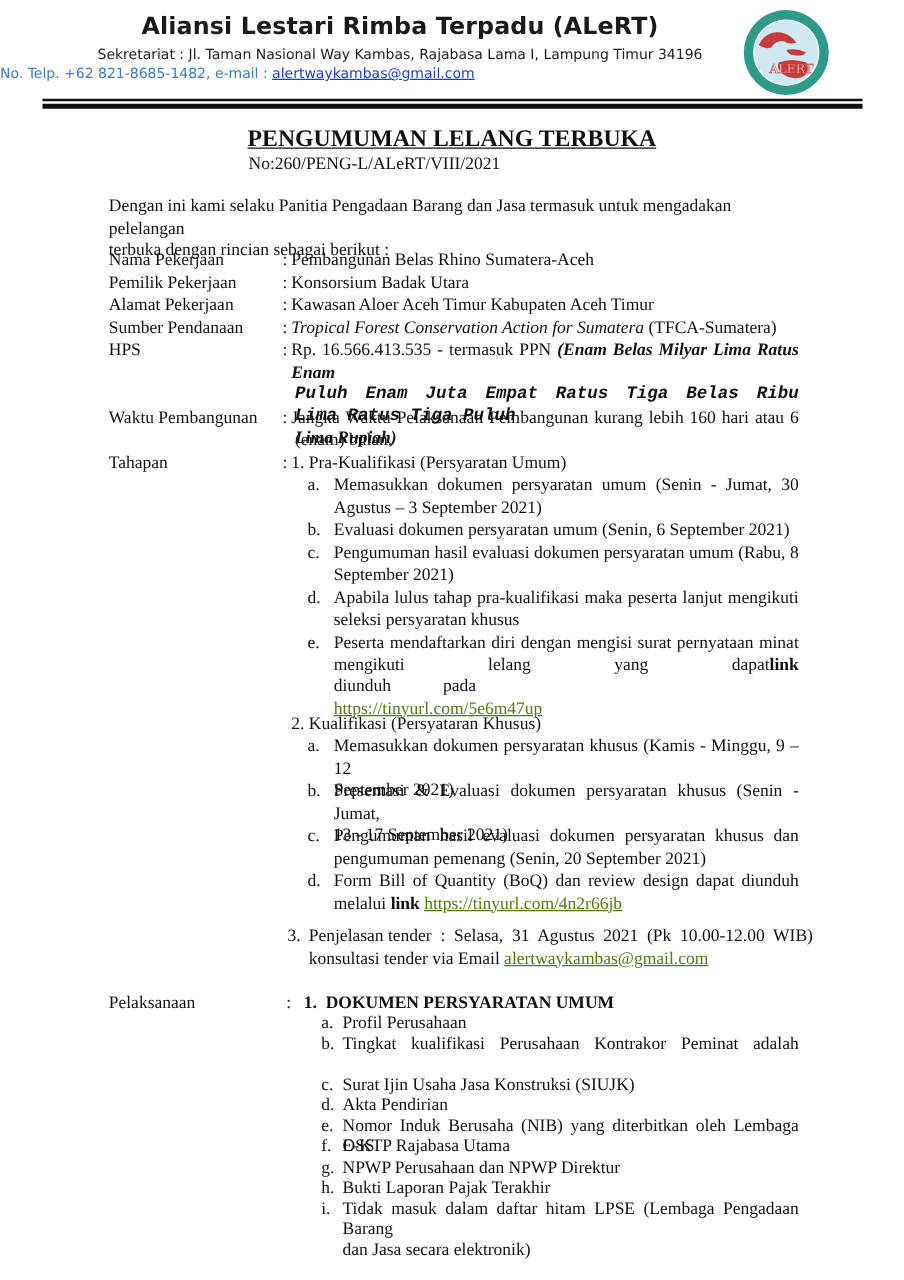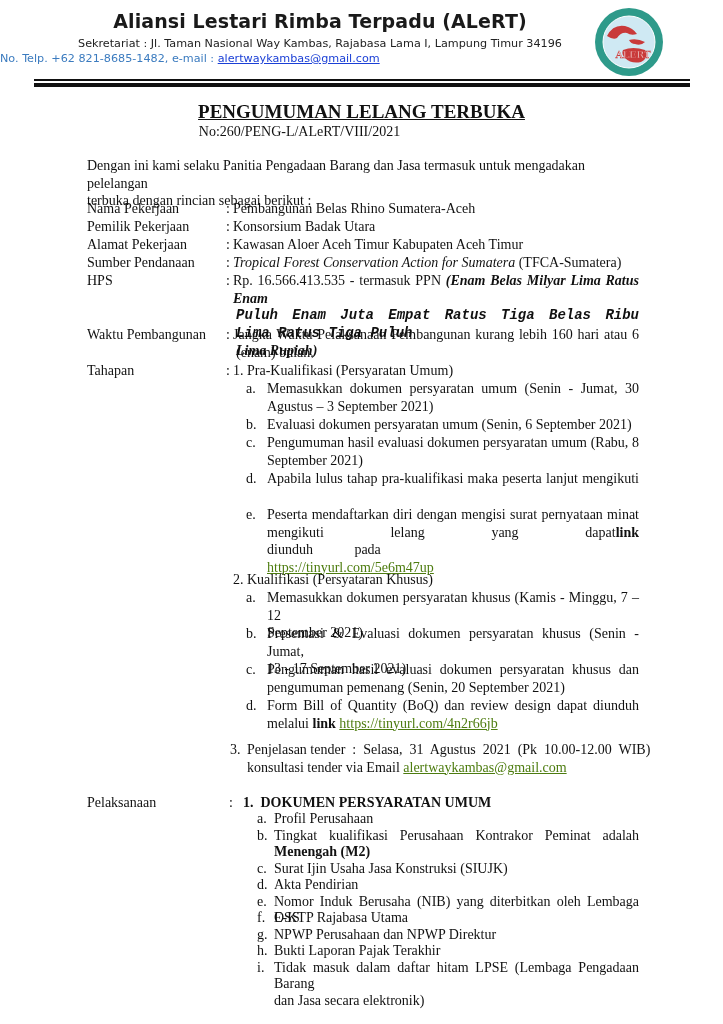--- a/index.html
+++ b/index.html
@@ -135,41 +135,42 @@
       <span class="mk">c.</span>
       <div class="tx" style="left:21px;width:372px;">
         <div class="jl">Pengumuman hasil evaluasi dokumen persyaratan umum (Rabu, 8</div>
         <div>September 2021)</div>
       </div>
     </div>
     <div class="item" style="top:90px;width:393px;">
       <span class="mk">d.</span>
       <div class="tx" style="left:21px;width:372px;">
         <div class="jl">Apabila lulus tahap pra-kualifikasi maka peserta lanjut mengikuti</div>
+        <div>seleksi persyaratan khusus</div>
       </div>
     </div>
     <div class="item" style="top:126px;width:393px;">
       <span class="mk">e.</span>
       <div class="tx" style="left:21px;width:372px;">
         <div class="jl">Peserta mendaftarkan diri dengan mengisi surat pernyataan minat</div>
         <div style="display:flex;justify-content:space-between;">
           <span style="display:flex;justify-content:space-between;flex:1;word-spacing:38px;">mengikuti lelang yang dapat diunduh pada</span>
           <span class="b">link</span>
         </div>
         <div><a href="#" class="lnk">https://tinyurl.com/5e6m47up</a></div>
       </div>
     </div>
   </div>
 
   <div class="serif sub" style="left:233px;top:571px;width:406px;">2. Kualifikasi (Persyataran Khusus)</div>
   <div class="serif sub" style="left:246px;top:589px;width:393px;">
     <div class="item" style="top:0;width:393px;">
       <span class="mk">a.</span>
       <div class="tx" style="left:21px;width:372px;">
-        <div class="jl">Memasukkan dokumen persyaratan khusus (Kamis - Minggu, 7 – 12</div>
+        <div class="jl">Memasukkan dokumen persyaratan khusus (Kamis - Minggu, 9 – 12</div>
         <div>September 2021)</div>
       </div>
     </div>
     <div class="item" style="top:36px;width:393px;">
       <span class="mk">b.</span>
       <div class="tx" style="left:21px;width:372px;">
         <div class="jl">Presentasi  &amp; Evaluasi dokumen persyaratan khusus (Senin - Jumat,</div>
         <div>13 - 17 September 2021)</div>
       </div>
     </div>
@@ -206,21 +207,20 @@
     <div class="item" style="top:0;width:382px;">
       <span class="mk">a.</span>
       <div class="tx" style="left:17px;width:365px;">
           <div>Profil Perusahaan</div>
         </div>
     </div>
     <div class="item" style="top:16.5px;width:382px;">
       <span class="mk">b.</span>
       <div class="tx" style="left:17px;width:365px;">
         <div class="jl">Tingkat kualifikasi Perusahaan Kontrakor Peminat adalah</div>
-        <div class="b">Menengah (M2)</div>
       </div>
     </div>
     <div class="item" style="top:49.5px;width:382px;">
       <span class="mk">c.</span>
       <div class="tx" style="left:17px;width:365px;">
           <div>Surat Ijin Usaha Jasa Konstruksi (SIUJK)</div>
         </div>
     </div>
     <div class="item" style="top:66px;width:382px;">
       <span class="mk">d.</span>

